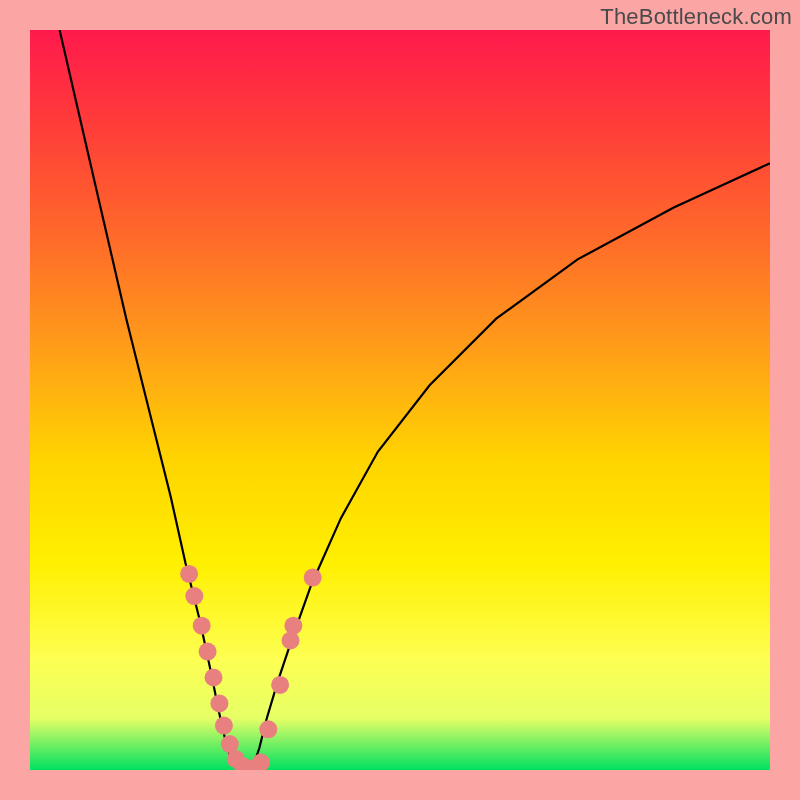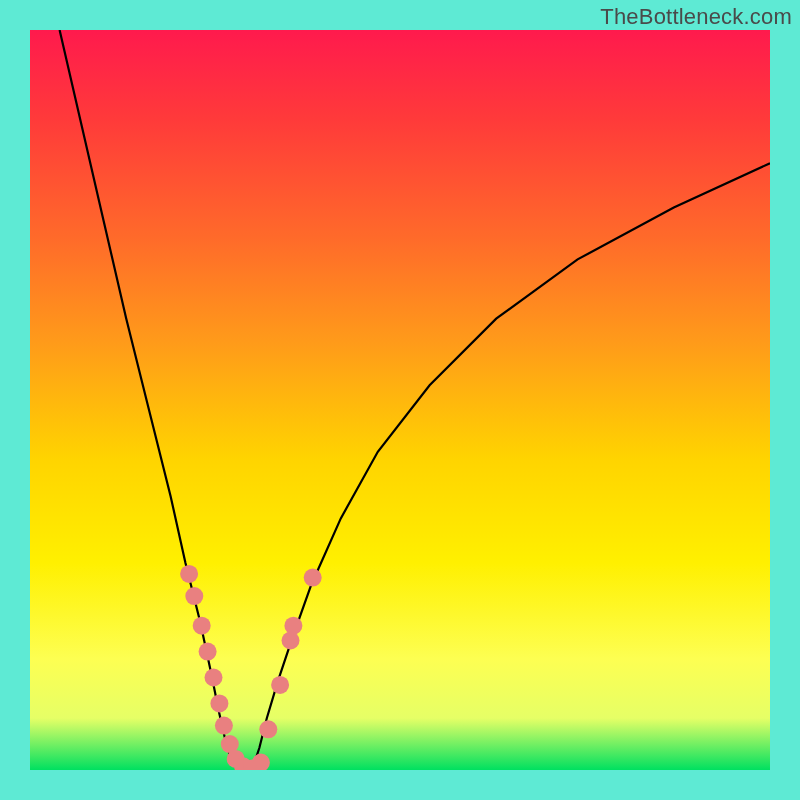--- a/index.html
+++ b/index.html
@@ -8,21 +8,21 @@
     width: 800px;
     height: 800px;
     overflow: hidden;
     background: #000;
     font-family: Arial, Helvetica, sans-serif;
   }
   .frame {
     position: relative;
     width: 800px;
     height: 800px;
-    background: #5eead4;
+    background: #fca5a5;
   }
   .plot-area {
     position: absolute;
     left: 30px;
     top: 30px;
     width: 740px;
     height: 740px;
     background: linear-gradient(
       to bottom,
       #ff1a4d 0%,

